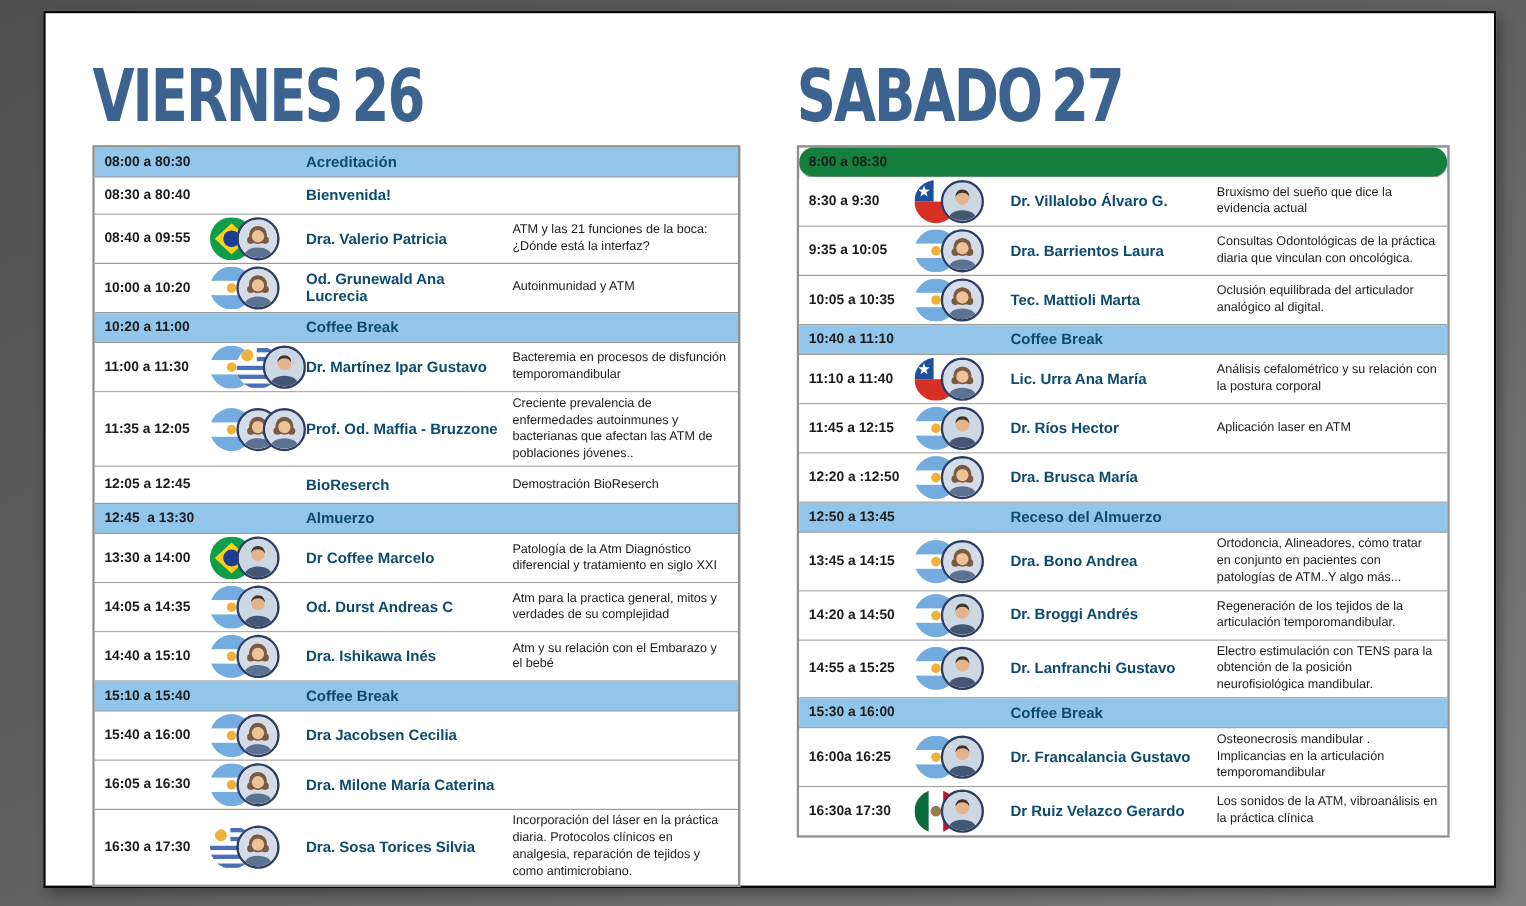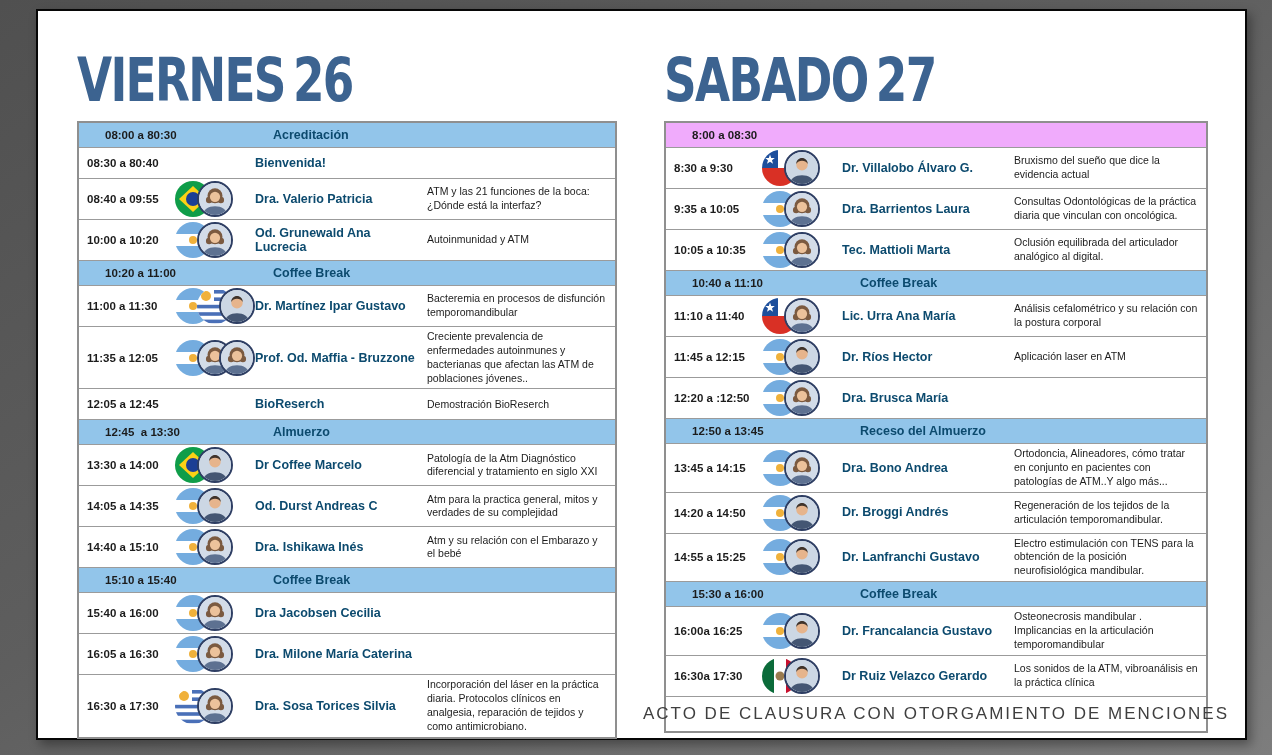--- a/index.html
+++ b/index.html
@@ -12,21 +12,21 @@
   .col2{left:626px;width:544px;}
   .day-title{margin:44px 0 0 0;height:56px;line-height:56px;font-size:54px;font-weight:800;
     letter-spacing:-2px;word-spacing:-7px;white-space:nowrap;
     transform:scale(0.84,1.12);transform-origin:0 80%;
     font-family:"DejaVu Sans",sans-serif;}
   .table{margin-top:10px;border:2px solid #8f8f8f;background:#fff;}
   .row{display:grid;grid-template-columns:96px 80px 172px 1fr;align-items:center;
     border-bottom:1.5px solid #9b9b9b;background:#fff;min-height:30px;}
   .table .row:last-child{border-bottom:0;}
   .row.talk{min-height:38px;}
-  .row.session{min-height:24px;padding-left:18px;}
+  .row.session{min-height:24px;}
   .row.banner{display:flex;align-items:center;justify-content:center;min-height:34px;}
   .time{padding-left:8px;font-weight:700;font-size:11.5px;color:#1c1c1c;white-space:pre-wrap;}
   .row.session .time{font-weight:600;}
   .media{display:flex;align-items:center;padding:2px 0;}
   .media .disc{margin-left:-14px;}
   .media .disc:first-child{margin-left:0;}
   .disc{width:36px;height:36px;border-radius:50%;overflow:hidden;flex:none;box-sizing:border-box;}
   .disc svg{display:block;width:100%;height:100%;}
   .disc.avatar{border:2.5px solid #2e3e63;background:#cfd9e6;}
   .speaker{font-weight:700;font-size:12.5px;color:#0c4a6e;padding-right:4px;line-height:1.15;}
@@ -338,21 +338,21 @@
             </div>
           </div>
           <div class="speaker">Dra. Sosa Torices Silvia</div>
           <div class="topic">Incorporación del láser en la práctica diaria. Protocolos clínicos en analgesia, reparación de tejidos y como antimicrobiano.</div>
         </div>
       </div>
   </section>
   <section class="day col2">
     <h1 class="day-title" style="color: rgb(60, 99, 144);">SABADO 27</h1>
     <div class="table">
-        <div class="row session" style="background: #f0abfc;">
+        <div class="row session" style="background: #15803d; border-radius: 12px;">
           <div class="time">8:00 a 08:30</div>
           <div class="media"></div>
           <div class="speaker"></div>
           <div class="topic"></div>
         </div>
         <div class="row talk">
           <div class="time">8:30 a 9:30</div>
           <div class="media">
             <div class="disc flag">
               <svg viewBox="0 0 36 36">
@@ -623,19 +623,16 @@
               <svg viewBox="0 0 30 30">
                 <rect width="30" height="30" fill="#ccd7e4"></rect>
                 <circle cx="15" cy="12" r="5.4" fill="#e6b48c"></circle>
                 <path d="M9.6 11.2c0-3.4 2.4-5.6 5.4-5.6s5.4 2.2 5.4 5.6c-1.2-2.2-3-3.1-5.4-3.1s-4.2.9-5.4 3.1z" fill="#3f332b"></path>
                 <path d="M3.5 30c.8-5.6 5.2-8.3 11.5-8.3s10.7 2.7 11.5 8.3z" fill="#445673"></path>
               </svg>
             </div>
           </div>
           <div class="speaker">Dr Ruiz Velazco Gerardo</div>
           <div class="topic">Los sonidos de la ATM, vibroanálisis en la práctica clínica</div>
-        </div>
-        <div class="row banner">
-          <div class="banner-text">ACTO DE CLAUSURA CON OTORGAMIENTO DE MENCIONES</div>
         </div>
       </div>
   </section>
 </div>
 
 </body></html>

